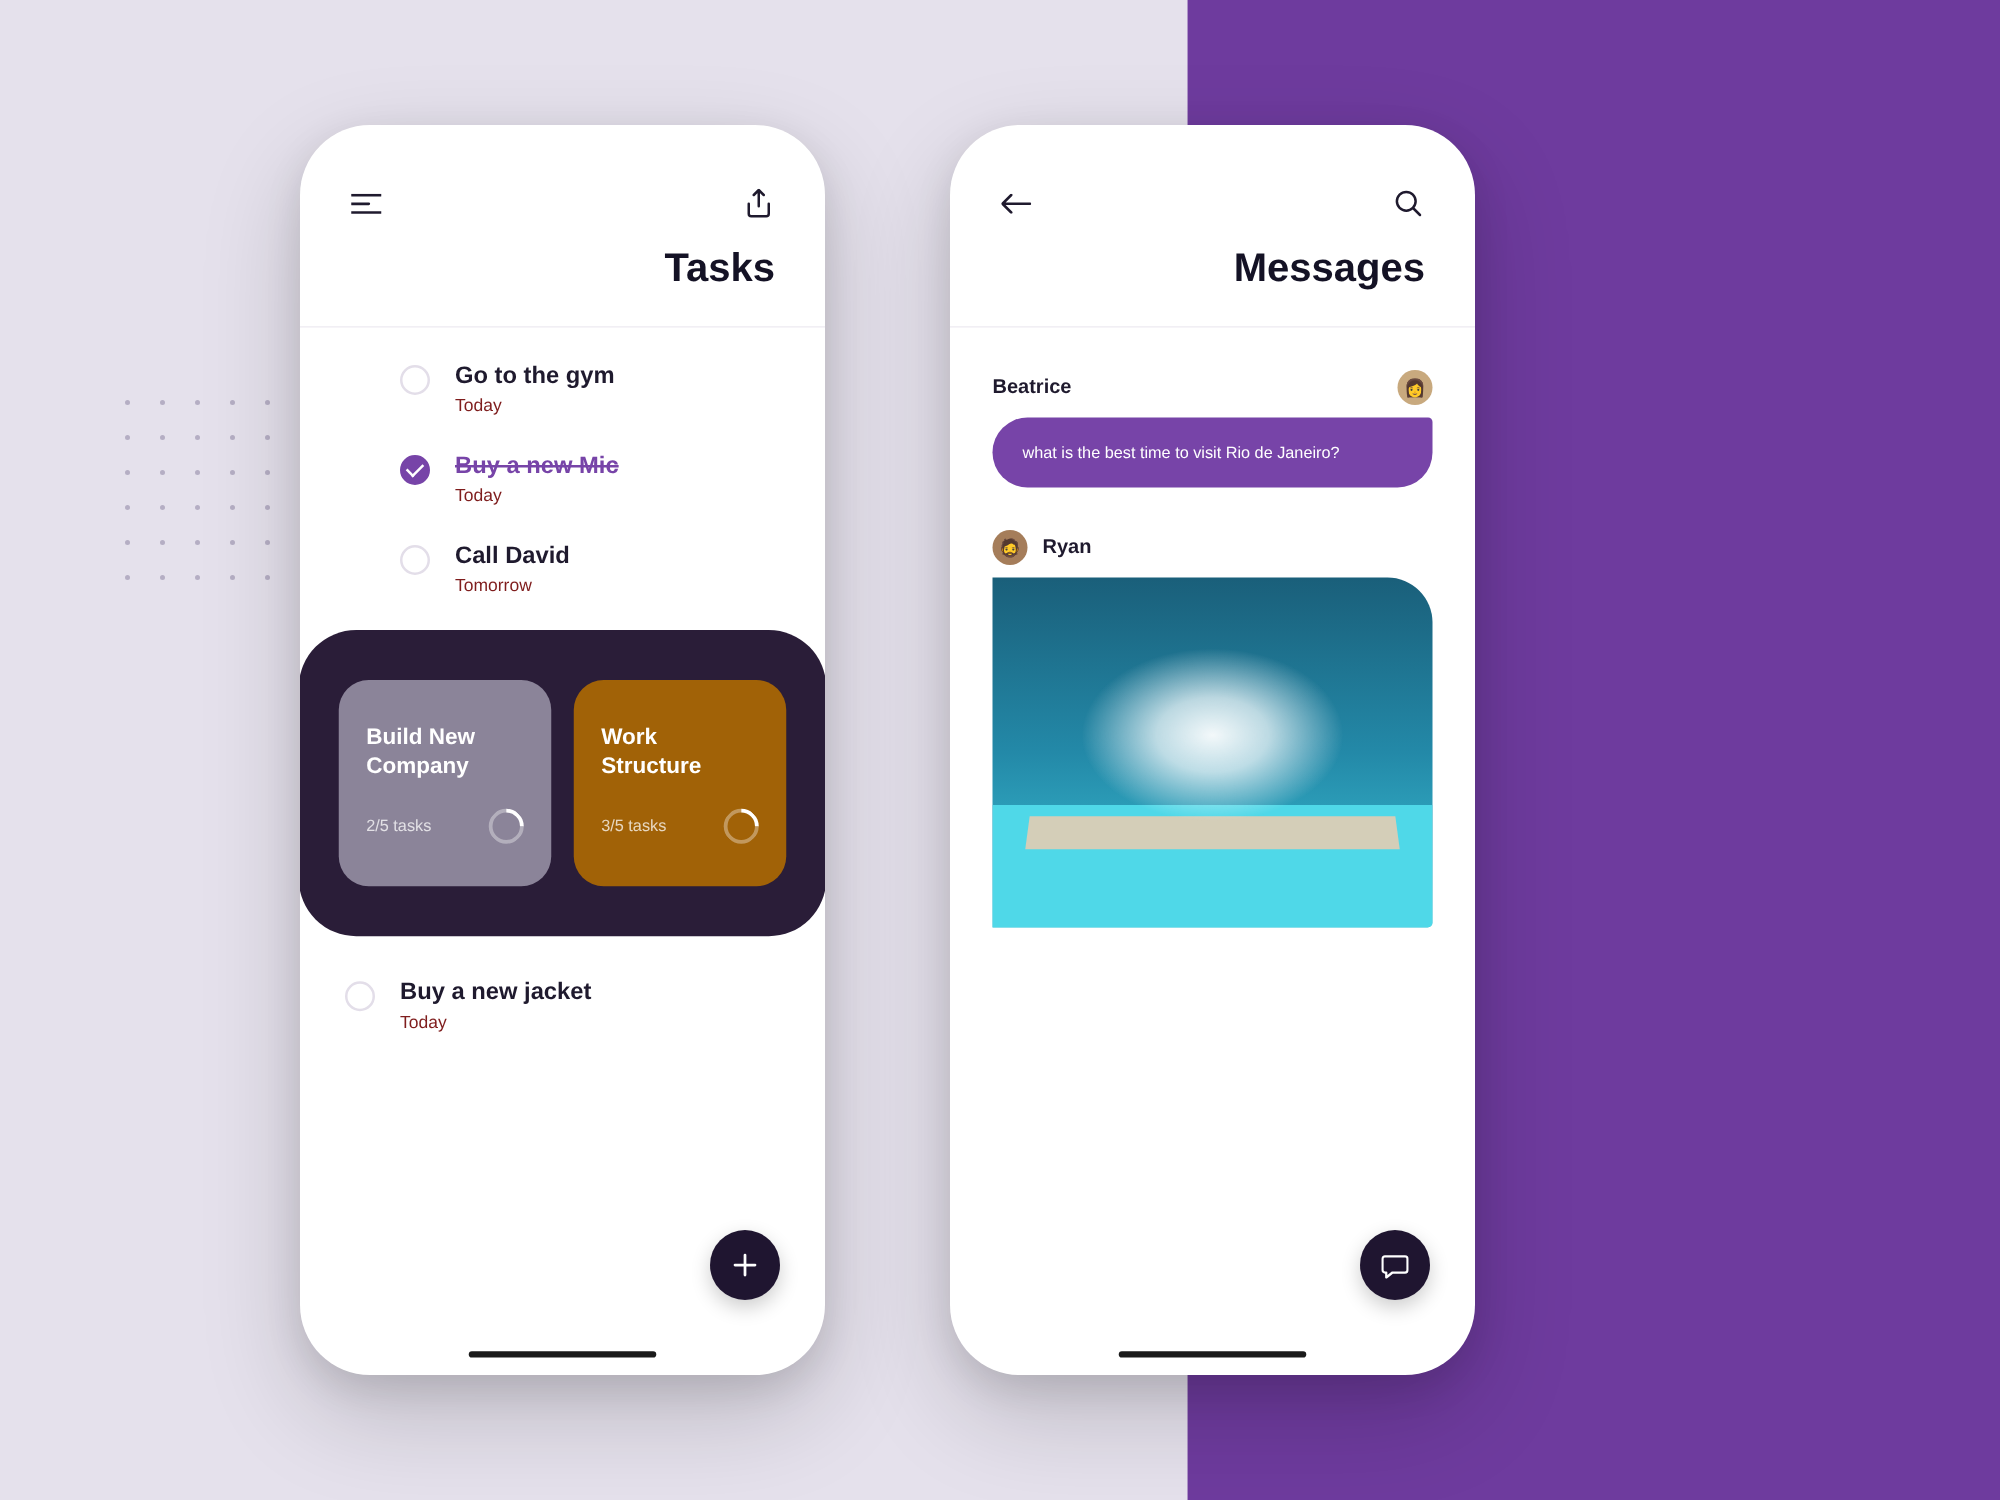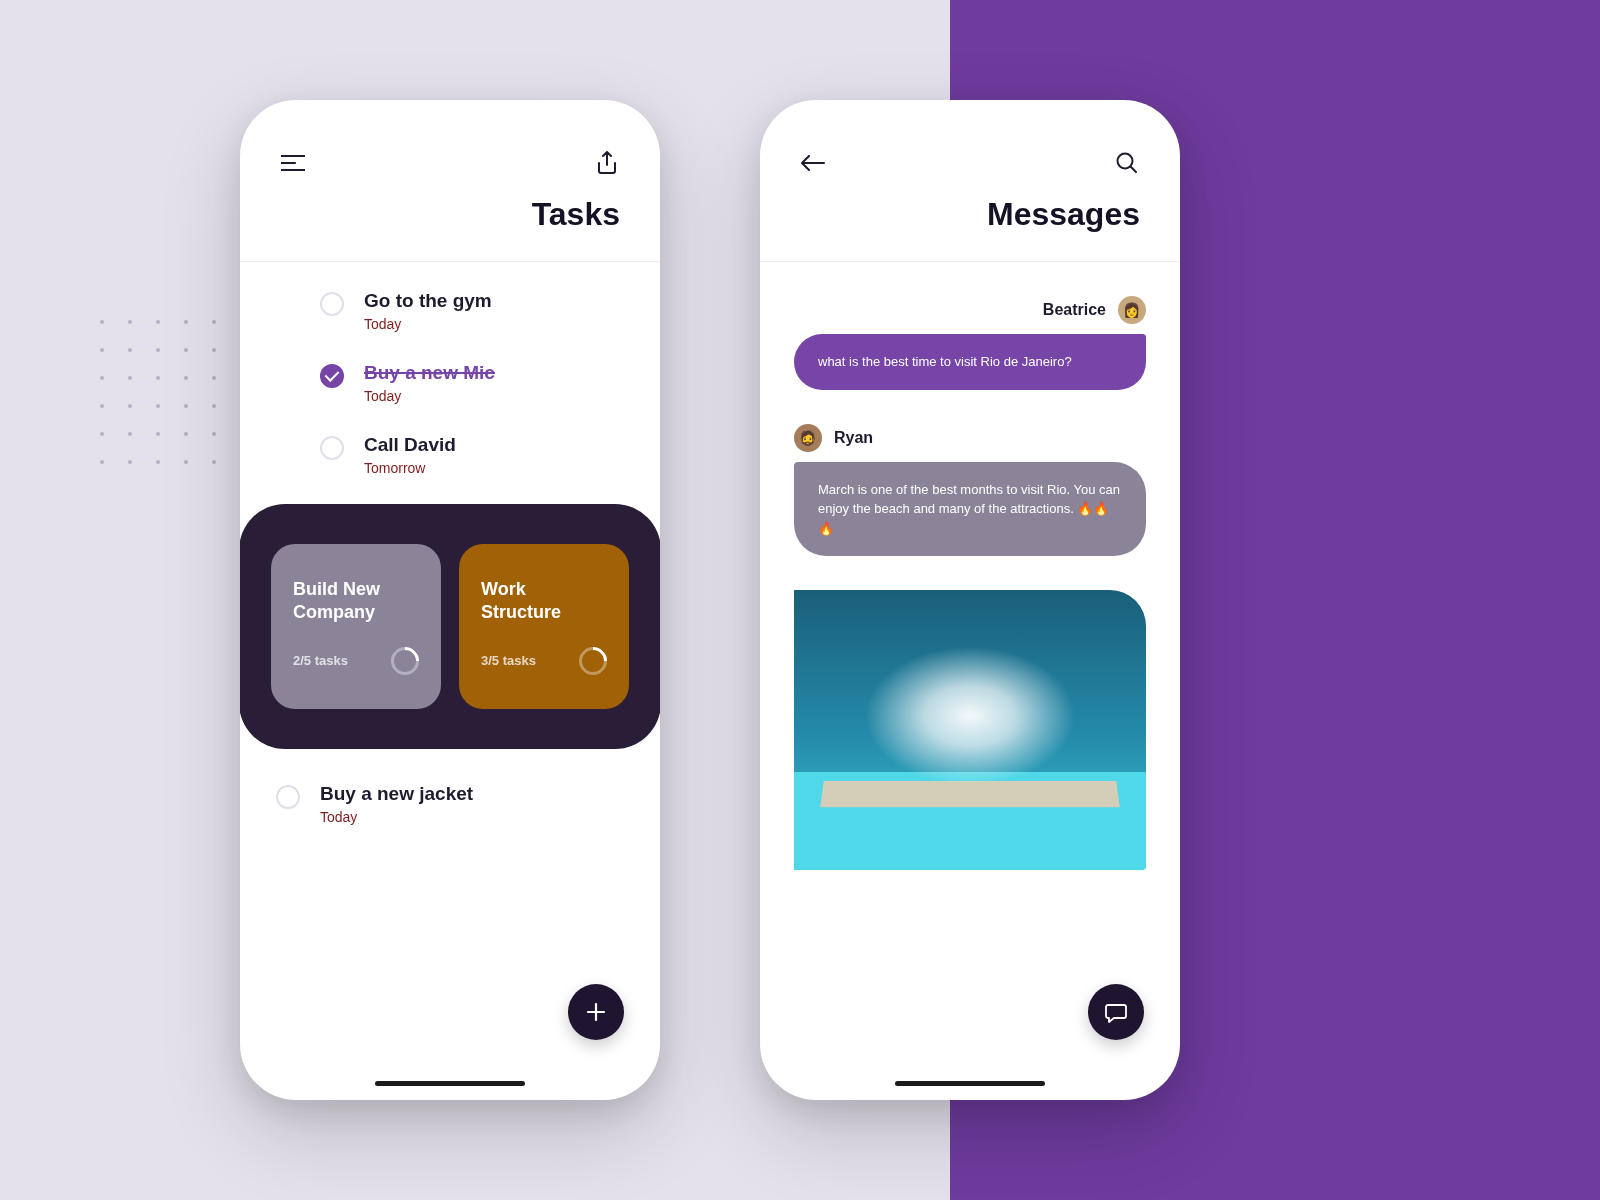--- a/index.html
+++ b/index.html
@@ -143,21 +143,21 @@
   margin-bottom: 22px;
 }
 .project-footer {
   display: flex;
   justify-content: space-between;
   align-items: center;
 }
 .project-count {
   font-size: 13px;
   color: rgba(255,255,255,0.75);
-  font-weight: 700;
+  font-weight: 400;
 }
 .project-ring {
   width: 28px; height: 28px;
   border-radius: 50%;
   border: 3px solid rgba(255,255,255,0.35);
   border-top-color: #fff;
   transform: rotate(45deg);
 }
 
 .bottom-task {
@@ -190,21 +190,21 @@
 }
 
 
 .msg-body { padding: 0 34px; }
 .sender-row {
   display: flex;
   align-items: center;
   gap: 12px;
   margin-bottom: 10px;
 }
-.sender-row.right { justify-content: flex-end; }
+.sender-row.right { justify-content: space-between; }
 .sender-name { font-size: 16px; font-weight: 700; color: #1F1A2E; }
 .avatar {
   width: 28px; height: 28px;
   border-radius: 50%;
   background: #C8A97E;
   flex-shrink: 0;
   overflow: hidden;
   display: flex;
   align-items: center;
   justify-content: center;
@@ -403,21 +403,20 @@
     <div class="sender-row right">
       <span class="sender-name">Beatrice</span>
       <div class="avatar">👩</div>
     </div>
     <div class="bubble purple">what is the best time to visit Rio de Janeiro?</div>
 
     <div class="sender-row">
       <div class="avatar ryan">🧔</div>
       <span class="sender-name">Ryan</span>
     </div>
-    <div class="bubble grey">March is one of the best months to visit Rio. You can enjoy the beach and many of the attractions. 🔥🔥🔥</div>
 
     <div class="photo-preview">
       <div class="pool"></div>
       <div class="wall"></div>
       <div class="wave"></div>
     </div>
   </div>
 
   <div class="fab">
     <svg width="22" height="22" viewBox="0 0 22 22">

